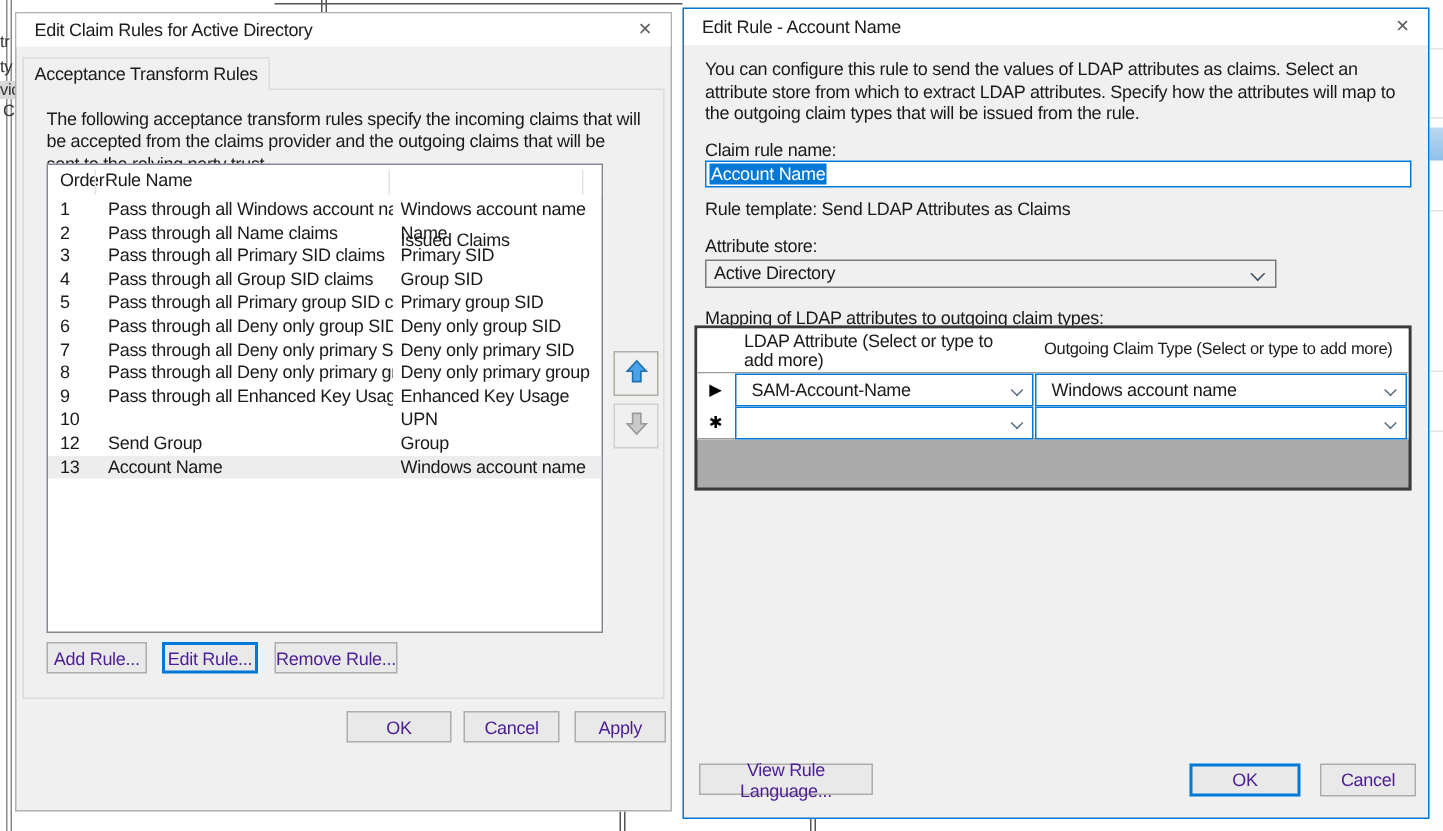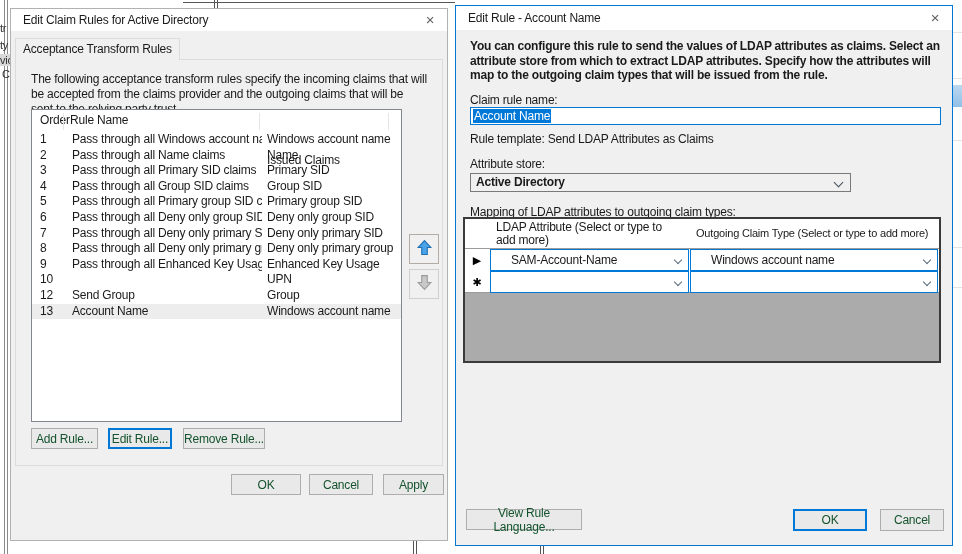--- a/index.html
+++ b/index.html
@@ -15,21 +15,21 @@
   .strip { position:absolute; left:953px; top:0; width:9px; height:554px; background:#fdfdfd; }
   .strip .s-line { position:absolute; left:0; width:9px; height:1px; background:#e3e3e3; }
   .strip .s-blue { position:absolute; left:0; width:9px; background:linear-gradient(#bcd8f0,#8fc0e8); }
 
   
   .dlg { position:absolute; background:#f0f0f0; }
   .titlebar { position:absolute; left:0; top:0; right:0; background:#fff; }
   .title { position:absolute; left:12px; top:0; color:#1b1b1b; }
   .close-btn { position:absolute; top:0; right:2px; width:30px; text-align:center; color:#5f5f5f; font-size:15px; font-weight:400; cursor:default; }
 
-  .win-btn { position:absolute; background:#e9e9e9; border:1px solid #adadad; text-align:center; color:#14532d; font-size:12px; display:flex; align-items:center; justify-content:center; }
+  .win-btn { position:absolute; background:#e9e9e9; border:1px solid #adadad; text-align:center; color:#4c1d95; font-size:12px; display:flex; align-items:center; justify-content:center; }
   .win-btn.focus { border:2px solid #0078d7; }
 
   
   #dlg-left { left:10px; top:8px; width:438px; height:533px; border:1px solid #b1b1b1; }
   #dlg-left .titlebar { height:22px; }
   #dlg-left .title { line-height:22px; }
   #dlg-left .close-btn { height:22px; line-height:22px; }
 
   .tab { position:absolute; left:4px; top:29px; height:22px; line-height:21px; padding:0 7px; background:#f0f0f0; border:1px solid #dcdcdc; border-bottom:none; z-index:2; }
   .tabpage { position:absolute; left:4px; top:50px; width:428px; height:407px; border:1px solid #dcdcdc; background:#f0f0f0; }
@@ -62,41 +62,41 @@
   #btn-l-ok { left:220px; width:70px; }
   #btn-l-cancel { left:298px; width:64px; }
   #btn-l-apply { left:372px; width:61px; }
 
   
   #dlg-right { left:455px; top:5px; width:498px; height:541px; border:1px solid #0078d7; }
   #dlg-right .titlebar { height:24px; }
   #dlg-right .title { line-height:24px; }
   #dlg-right .close-btn { height:24px; line-height:24px; }
 
-  .desc-r { position:absolute; left:14px; top:33px; width:476px; line-height:14.5px;font-weight:bold; }
+  .desc-r { position:absolute; left:14px; top:33px; width:476px; line-height:14.5px; }
   .lbl { position:absolute; left:14px; }
 
   .txt-input { position:absolute; left:14px; top:101px; width:471px; height:18px; background:#fff; border:1px solid #0078d7; line-height:16px; padding-left:2px; }
   .txt-sel { background:#0078d7; color:#fff; padding:0 1px; }
 
-  .combo { position:absolute; background:#f0f0f0; border:1px solid #7a7a7a; line-height:17px; padding-left:5px;font-weight:bold; }
+  .combo { position:absolute; background:#f0f0f0; border:1px solid #7a7a7a; line-height:17px; padding-left:5px; }
   .chev { position:absolute; right:8px; top:5px; width:7px; height:7px; border-right:1.4px solid #43505c; border-bottom:1.4px solid #43505c; transform:rotate(45deg); }
 
   
-  .grid { position:absolute; left:7px; top:211px; width:478px; height:146px; border:2px solid #3a3a3a; background:#ababab; }
+  .grid { position:absolute; left:7px; top:211px; width:478px; height:110px; border:2px solid #3a3a3a; background:#ababab; }
   .g-header { position:absolute; left:0; top:0; width:100%; height:30px; background:#fff; border-bottom:1px solid #9b9b9b; }
   .g-marker-col { position:absolute; left:0; top:0; width:24px; height:74px; background:#fff; border-right:1px solid #9b9b9b; }
   .g-h1 { position:absolute; left:31px; top:2px; width:188px; line-height:13px; background:#fff; }
   .g-h2 { position:absolute; left:231px; top:8px; width:242px; font-size:11px; white-space:nowrap; overflow:hidden; background:#fff; }
   .g-hsep { position:absolute; left:224px; top:0; width:1px; height:74px; background:#9b9b9b; }
   .g-row { position:absolute; left:0; width:100%; height:22px; background:#fff; }
   .g-row1 { top:30px; }
   .g-row2 { top:52px; border-bottom:1px solid #9b9b9b; }
   .g-marker { position:absolute; left:0; top:0; width:24px; height:22px; text-align:center; line-height:22px; font-size:11px; color:#000; }
-  .g-combo { position:absolute; top:0; height:22px; background:#fff; border:1px solid #0078d7; line-height:20px; padding-left:20px; }
+  .g-combo { position:absolute; top:0; height:22px; background:#fff; border:1px solid #0078d7; line-height:20px; padding-left:10px; }
   .g-combo .chev { top:7px; right:7px; width:6px; height:6px; border-color:#5a6b7d; }
   .g-c1 { left:25px; width:199px; }
   .g-c2 { left:225px; width:248px; }
 
   #btn-vrl { left:10px; top:503px; width:116px; height:21px; }
   #btn-r-ok { left:337px; top:503px; width:74px; height:22px; }
   #btn-r-cancel { left:424px; top:503px; width:64px; height:22px; }
 </style>
 </head>
 <body>

